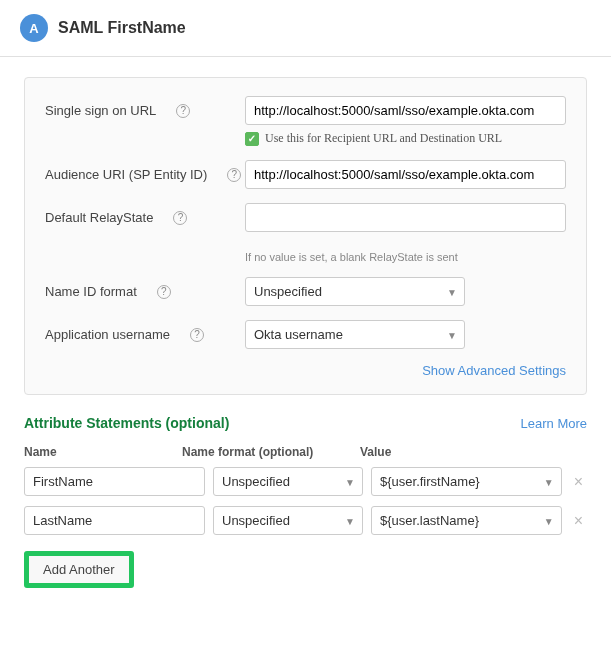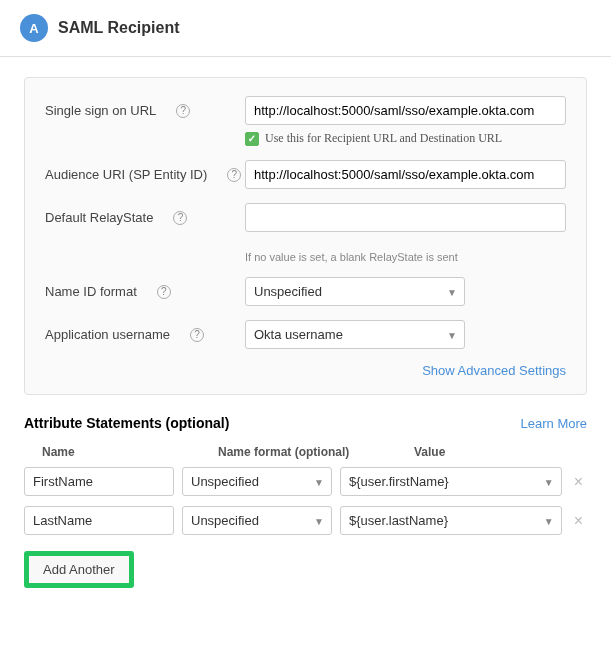--- a/index.html
+++ b/index.html
@@ -158,55 +158,54 @@
     .attr-section {
       padding: 0;
     }
     .attr-header {
       display: flex;
       justify-content: space-between;
       align-items: center;
       margin-bottom: 14px;
     }
     .attr-title {
-      color: #000000;
+      color: #15803d;
       font-size: 14px;
       font-weight: 600;
     }
     .learn-more-link {
       color: #4a90d9;
       text-decoration: none;
       font-size: 13px;
       cursor: pointer;
     }
 
     .attr-col-headers {
       display: flex;
       gap: 8px;
       margin-bottom: 8px;
       align-items: center;
     }
     .col-header {
       font-size: 12px;
       font-weight: 600;
       color: #555;
-      margin-left: 18px;
     }
     .col-name { width: 150px; }
     .col-format { width: 170px; }
     .col-value { width: 160px; flex: 1; }
 
     .attr-row {
       display: flex;
       gap: 8px;
       align-items: center;
       margin-bottom: 10px;
     }
     .attr-name-input {
-      width: 150px;
+      width: 181px;
       padding: 6px 8px;
       border: 1px solid #ccc;
       border-radius: 3px;
       font-size: 13px;
       color: #333;
       background: #fff;
       outline: none;
     }
     .attr-select-wrapper {
       position: relative;
@@ -283,21 +282,21 @@
       font-weight: bold;
     }
   </style>
 </head>
 <body>
 
 <div class="page-wrapper">
 
   <div class="header">
     <div class="avatar">A</div>
-    <span class="header-title">SAML Recipient</span>
+    <span class="header-title">SAML FirstName</span>
   </div>
 
   <div class="content">
 
     <div class="form-section">
 
       <div class="form-row">
         <div class="form-label">
           <span>Single sign on URL</span>
           <span class="help-icon">?</span>

